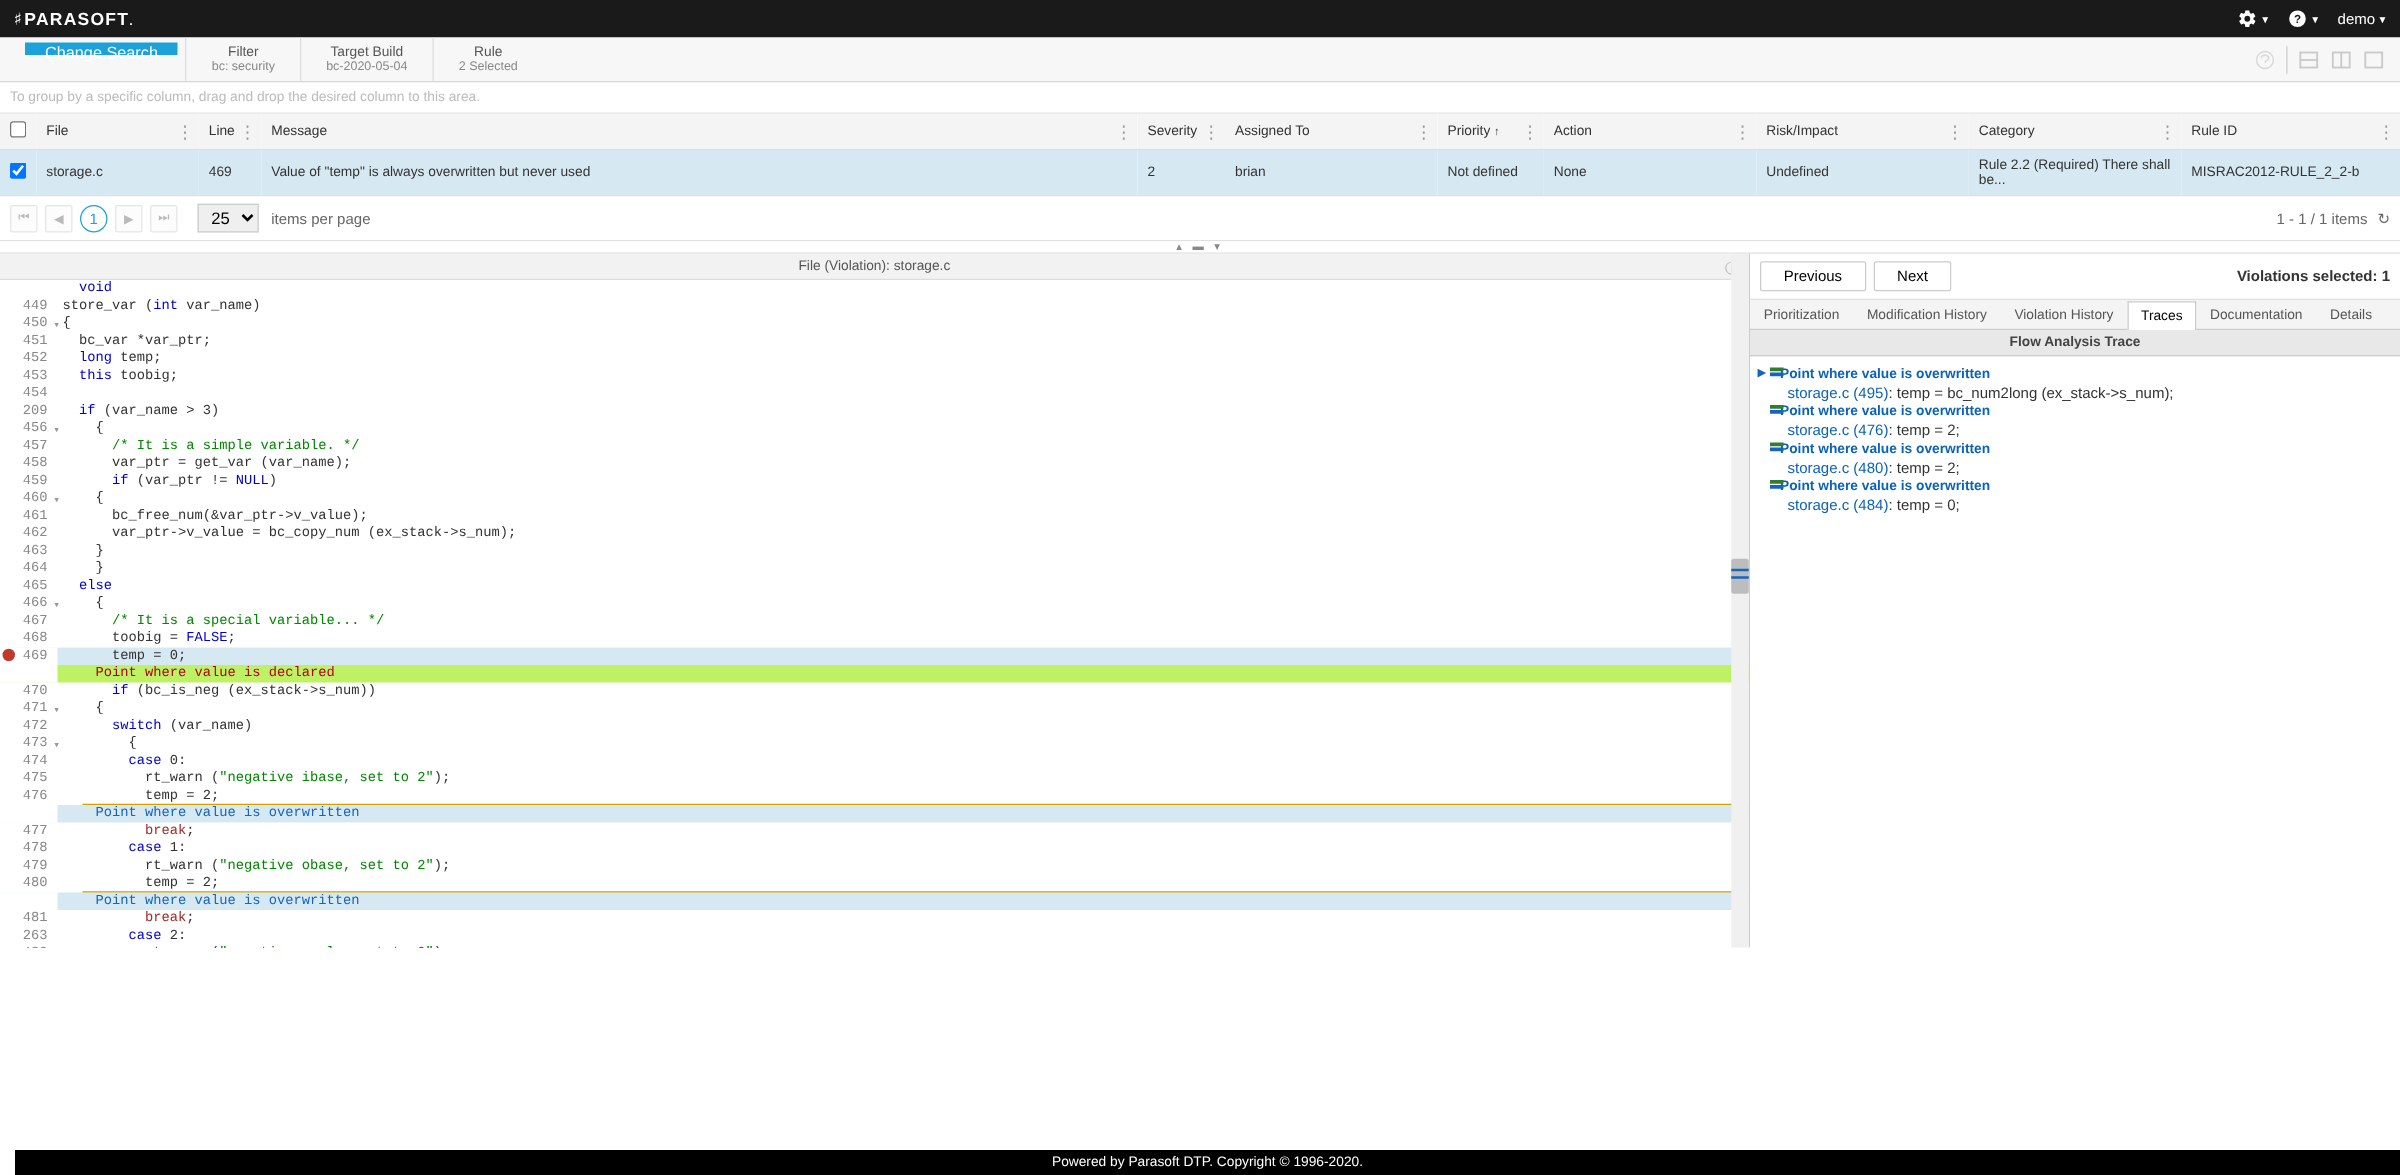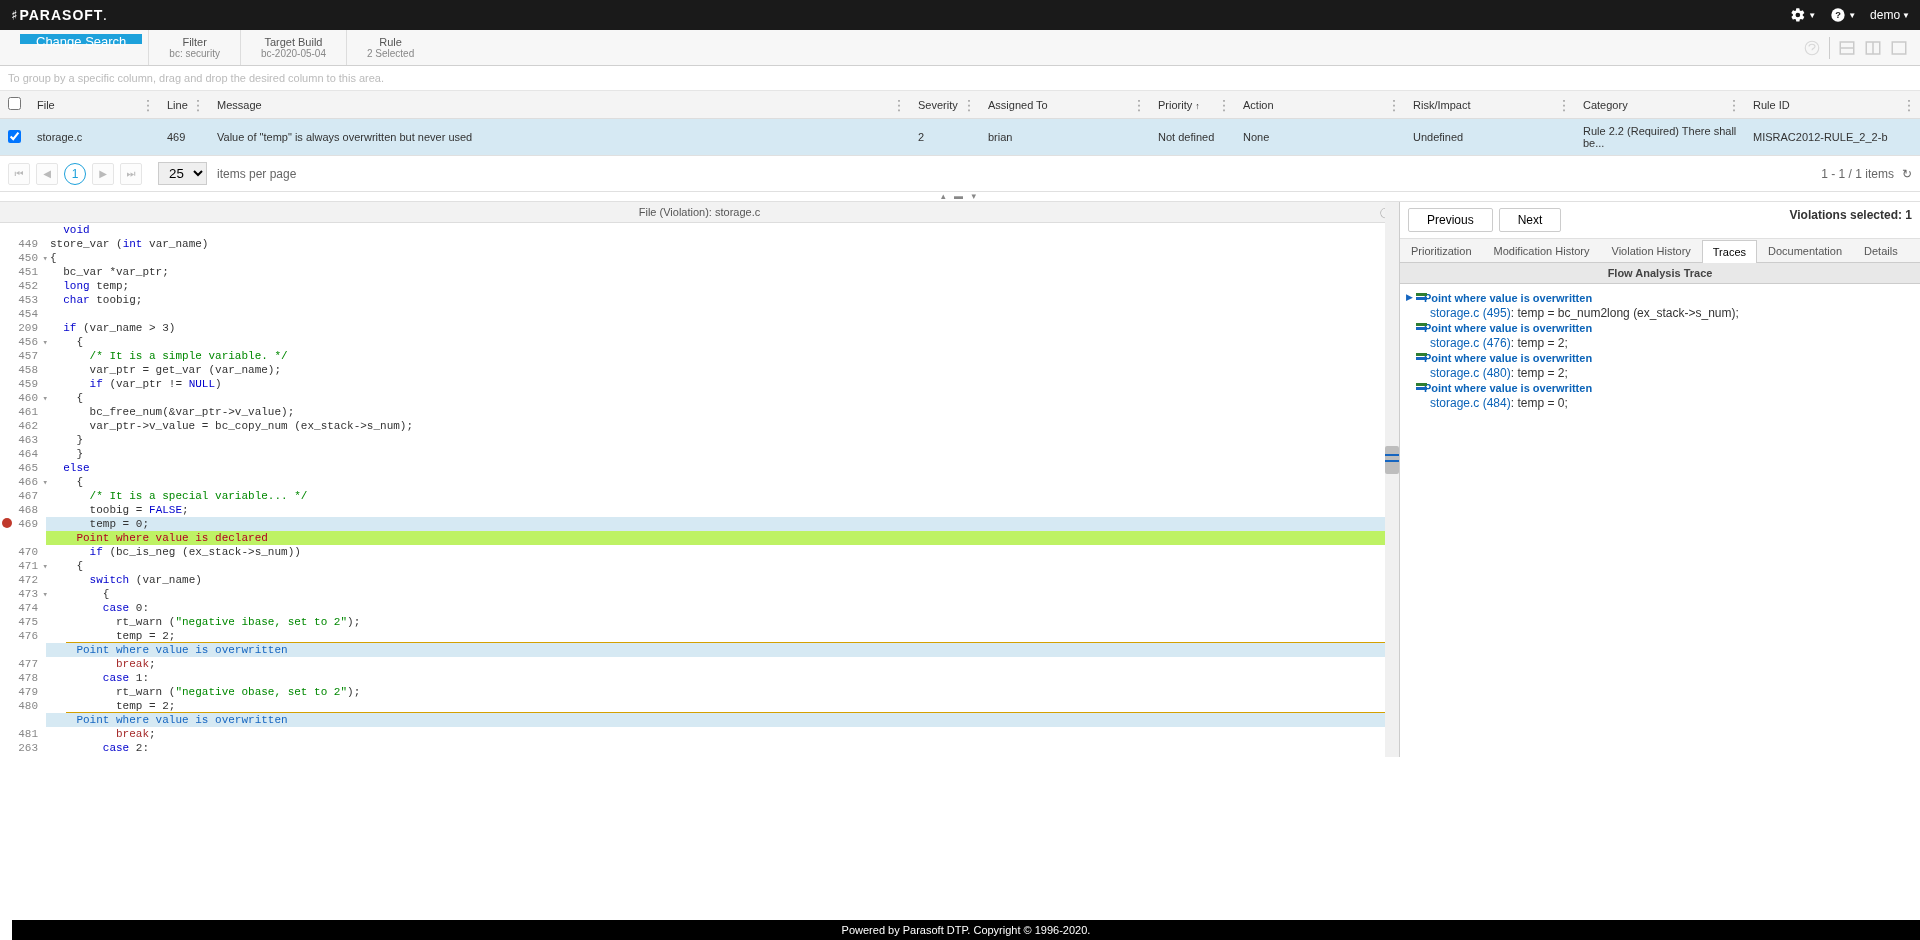--- a/index.html
+++ b/index.html
@@ -70,21 +70,21 @@
 .hl-pink { background: #bef264; }
 .annot-red { color: #b00020; }
 .annot-blue { color: #1565c0; }
 .underline-y { position: relative; }
 .underline-y::after { content: ""; position: absolute; left: 66px; right: 10px; bottom: 0; border-bottom: 1px solid #d4a000; }
 .code-scroll-track { position: absolute; right: 0; top: 0; bottom: 0; width: 14px; background: #f0f0f0; }
 .code-scroll-thumb { position: absolute; right: 0; top: 244px; width: 14px; height: 28px; background: #bdbdbd; border-radius: 2px; }
 .code-scroll-tick { position: absolute; right: 0; width: 14px; height: 2px; background: #1565c0; }
 
 
-.right-top { display: flex; align-items: flex-start; padding: 6px 8px; gap: 6px; border-bottom: 1px solid #e0e0e0; }
+.right-top { display: flex; align-items: center; padding: 6px 8px; gap: 6px; border-bottom: 1px solid #e0e0e0; }
 .nav-btn { border: 1px solid #ccc; background: #fff; padding: 4px 18px; cursor: pointer; font-size: 12px; border-radius: 2px; }
 .sel-count { margin-left: auto; font-weight: bold; font-size: 12px; }
 
 
 .tabbar { display: flex; background: #f4f4f4; border-bottom: 1px solid #ccc; }
 .tab { padding: 5px 10px; font-size: 11px; color: #555; cursor: pointer; border: 1px solid transparent; border-bottom: none; }
 .tab.active { background: #fff; border-color: #ccc; border-top: 1px solid #ccc; position: relative; top: 1px; color: #000; }
 
 
 .trace-title { background: #e8e8e8; text-align: center; padding: 4px; font-size: 11px; border-bottom: 1px solid #ccc; font-weight: bold; color: #444; }
@@ -242,21 +242,21 @@
         <div class="code-line">
           <div class="gutter">451</div>
           <div class="src">  bc_var *var_ptr;</div>
         </div>
         <div class="code-line">
           <div class="gutter">452</div>
           <div class="src">  <span class="kw">long</span> temp;</div>
         </div>
         <div class="code-line">
           <div class="gutter">453</div>
-          <div class="src">  <span class="kw">char</span> toobig;</div>
+          <div class="src">  <span class="kw">this</span> toobig;</div>
         </div>
         <div class="code-line">
           <div class="gutter">454</div>
           <div class="src"></div>
         </div>
         <div class="code-line">
           <div class="gutter">209</div>
           <div class="src">  <span class="kw">if</span> (var_name &gt; 3)</div>
         </div>
         <div class="code-line">

